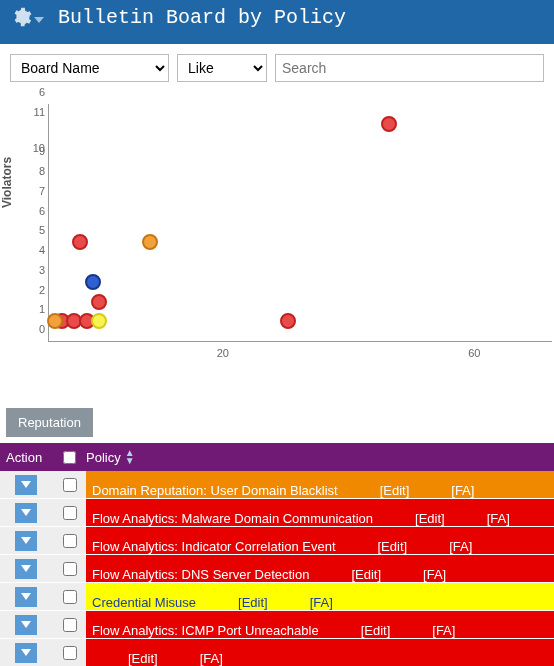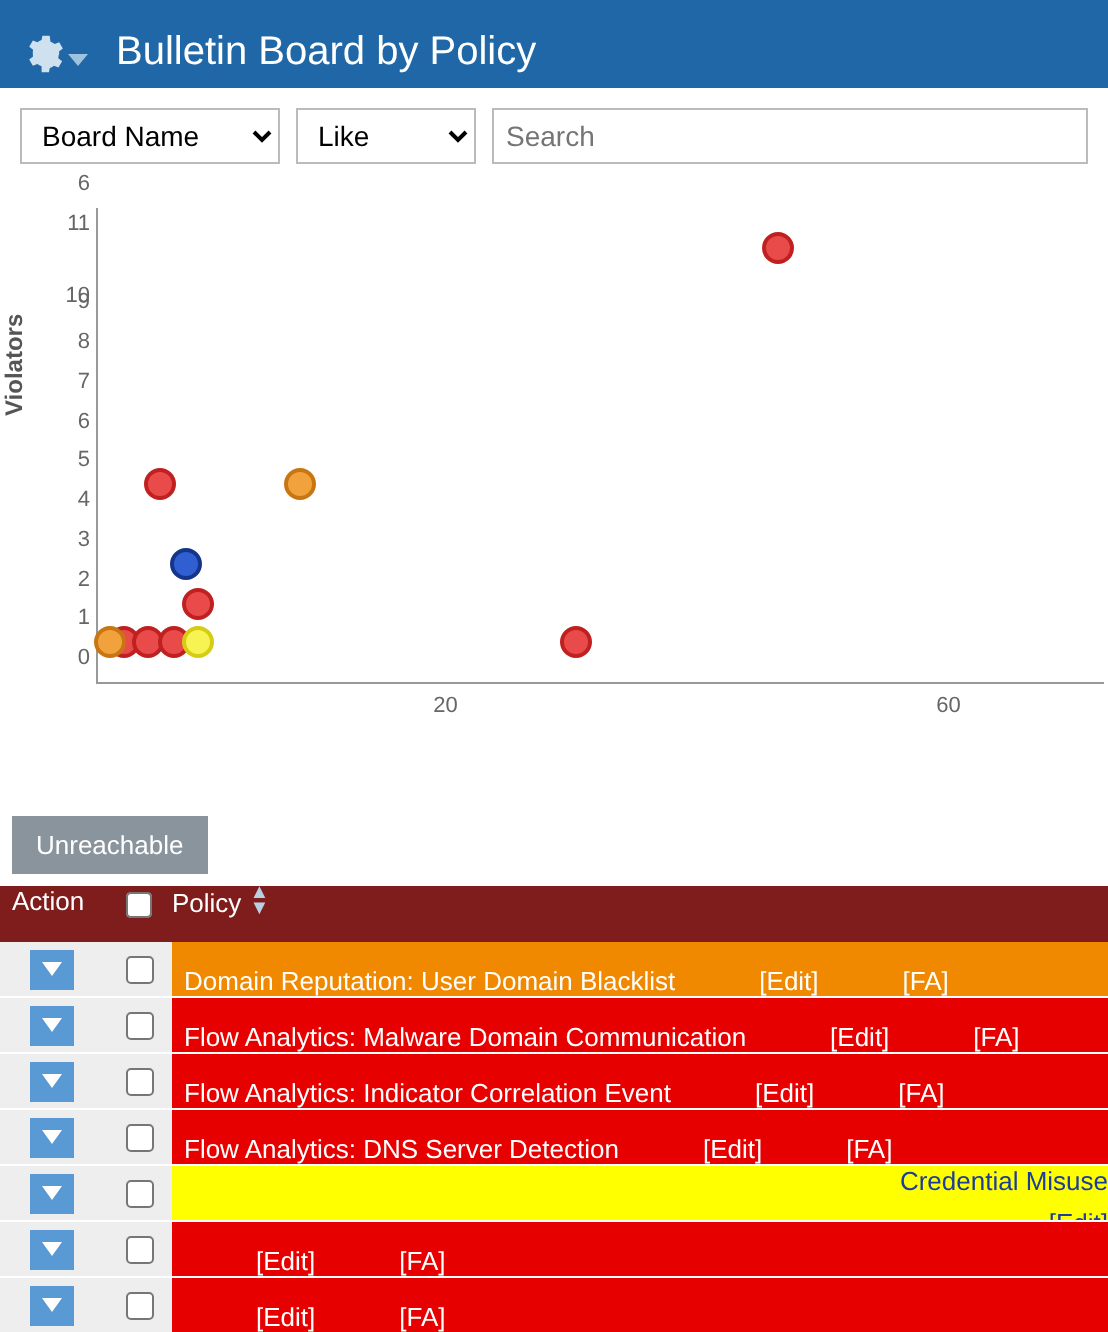--- a/index.html
+++ b/index.html
@@ -8,23 +8,24 @@
     font-family: Verdana, Geneva, sans-serif;
     font-size: 13px;
     color: #333;
     background: #fff;
     width: 554px;
   }
   .header {
     background: #1f67a6;
     color: #fff;
     display: flex;
-    align-items: flex-end;
+    align-items: flex-start;
     padding: 6px 10px;
     height: 44px;
+    font-family: Liberation Mono, monospace;
   }
   .gear-wrap {
     display: flex;
     align-items: center;
     margin-right: 14px;
   }
   .gear-icon svg { display:block; }
   .chev-down {
     width: 0; height: 0;
     border-left: 5px solid transparent;
@@ -43,21 +44,21 @@
     padding: 10px 10px 6px 10px;
   }
   .filter-row select, .filter-row input[type=text] {
     height: 28px;
     border: 1px solid #bbb;
     background: #fff;
     font-size: 14px;
     padding: 2px 6px;
     font-family: inherit;
   }
-  .filter-row select:first-child { width: 130px; }
+  .filter-row select:first-child { width: 159px; }
   .filter-row select:nth-child(2) { width: 90px; }
   .filter-row input[type=text] { flex: 1; color:#666; }
 
   .chart-area {
     position: relative;
     margin: 10px 0 0 0;
     height: 270px;
   }
   .ylabel {
     position: absolute;
@@ -107,24 +108,24 @@
   .ack-btn {
     background: #8a949c;
     color: #fff;
     border: none;
     padding: 7px 12px;
     font-size: 13px;
     cursor: pointer;
   }
 
   .thead-row {
-    background: #7f1d1d;
+    background: #701a75;
     color: #fff;
     display: flex;
-    align-items: flex-start;
+    align-items: center;
     height: 28px;
   }
   .col-action { width: 52px; padding-left: 6px; font-size: 13px; }
   .col-check { width: 34px; text-align: center; }
   .col-policy { flex: 1; font-size: 13px; display:flex; align-items:center; gap:4px;}
   .sort-icon { color: #b8d0e4; font-size: 10px; display:inline-block; line-height:8px;}
 
   .trow {
     display: flex;
     align-items: stretch;
@@ -159,21 +160,21 @@
     display:flex;
     align-items:flex-end;
     padding-left: 6px;
     font-size: 13px;
     gap: 6px;
     white-space: nowrap;
     overflow: hidden;
   }
   .sev-red { background:#e60000; color:#fff; }
   .sev-orange { background:#f08800; color:#fff; }
-  .sev-yellow { background:#ffff00; color:#1a3d9e;flex-direction:column; }
+  .sev-yellow { background:#ffff00; color:#1a3d9e; }
   .cell-policy .lnk { color: inherit; cursor:pointer;padding-left:36px; }
   .sev-red .lnk, .sev-orange .lnk { color:#fff; }
   .sev-yellow .lnk { color:#1a3d9e; }
 </style>
 </head>
 <body>
 
 <div class="header">
   <div class="gear-wrap">
     <span class="gear-icon">
@@ -222,21 +223,21 @@
       <div class="pt" style="left: 238.925px; bottom: 19.75px; background: rgb(233, 75, 75); border-color: rgb(192, 32, 32);"></div>
       <div class="pt" style="left: 339.525px; bottom: 217.25px; background: rgb(233, 75, 75); border-color: rgb(192, 32, 32);"></div>
       <div class="pt" style="left: 6.2875px; bottom: 19.75px; background: rgb(242, 162, 60); border-color: rgb(199, 118, 18);"></div>
       <div class="pt" style="left: 100.6px; bottom: 98.75px; background: rgb(242, 162, 60); border-color: rgb(199, 118, 18);"></div>
       <div class="pt" style="left: 50.3px; bottom: 19.75px; background: rgb(247, 243, 83); border-color: rgb(214, 204, 19);"></div>
       <div class="pt" style="left: 44.0125px; bottom: 59.25px; background: rgb(47, 95, 208); border-color: rgb(21, 53, 138);"></div>
     </div>
 </div>
 
 <div class="ack-area">
-  <button class="ack-btn">Unreachable</button>
+  <button class="ack-btn">Reputation</button>
 </div>
 
 <div class="thead-row">
   <div class="col-action">Action</div>
   <div class="col-check">
     <input type="checkbox" style="">
   </div>
   <div class="col-policy">
     <span>Policy</span>
     <span class="sort-icon">▲<br>▼</span>
@@ -322,20 +323,21 @@
     <div class="trow">
       <div class="cell-action">
         <div class="action-btn">
           <div class="tri"></div>
         </div>
       </div>
       <div class="cell-check">
         <input type="checkbox" style="">
       </div>
       <div class="cell-policy sev-red">
+        <span>Flow Analytics: ICMP Port Unreachable</span>
         <span class="lnk">[Edit]</span>
         <span class="lnk">[FA]</span>
       </div>
     </div>
     <div class="trow">
       <div class="cell-action">
         <div class="action-btn">
           <div class="tri"></div>
         </div>
       </div>

